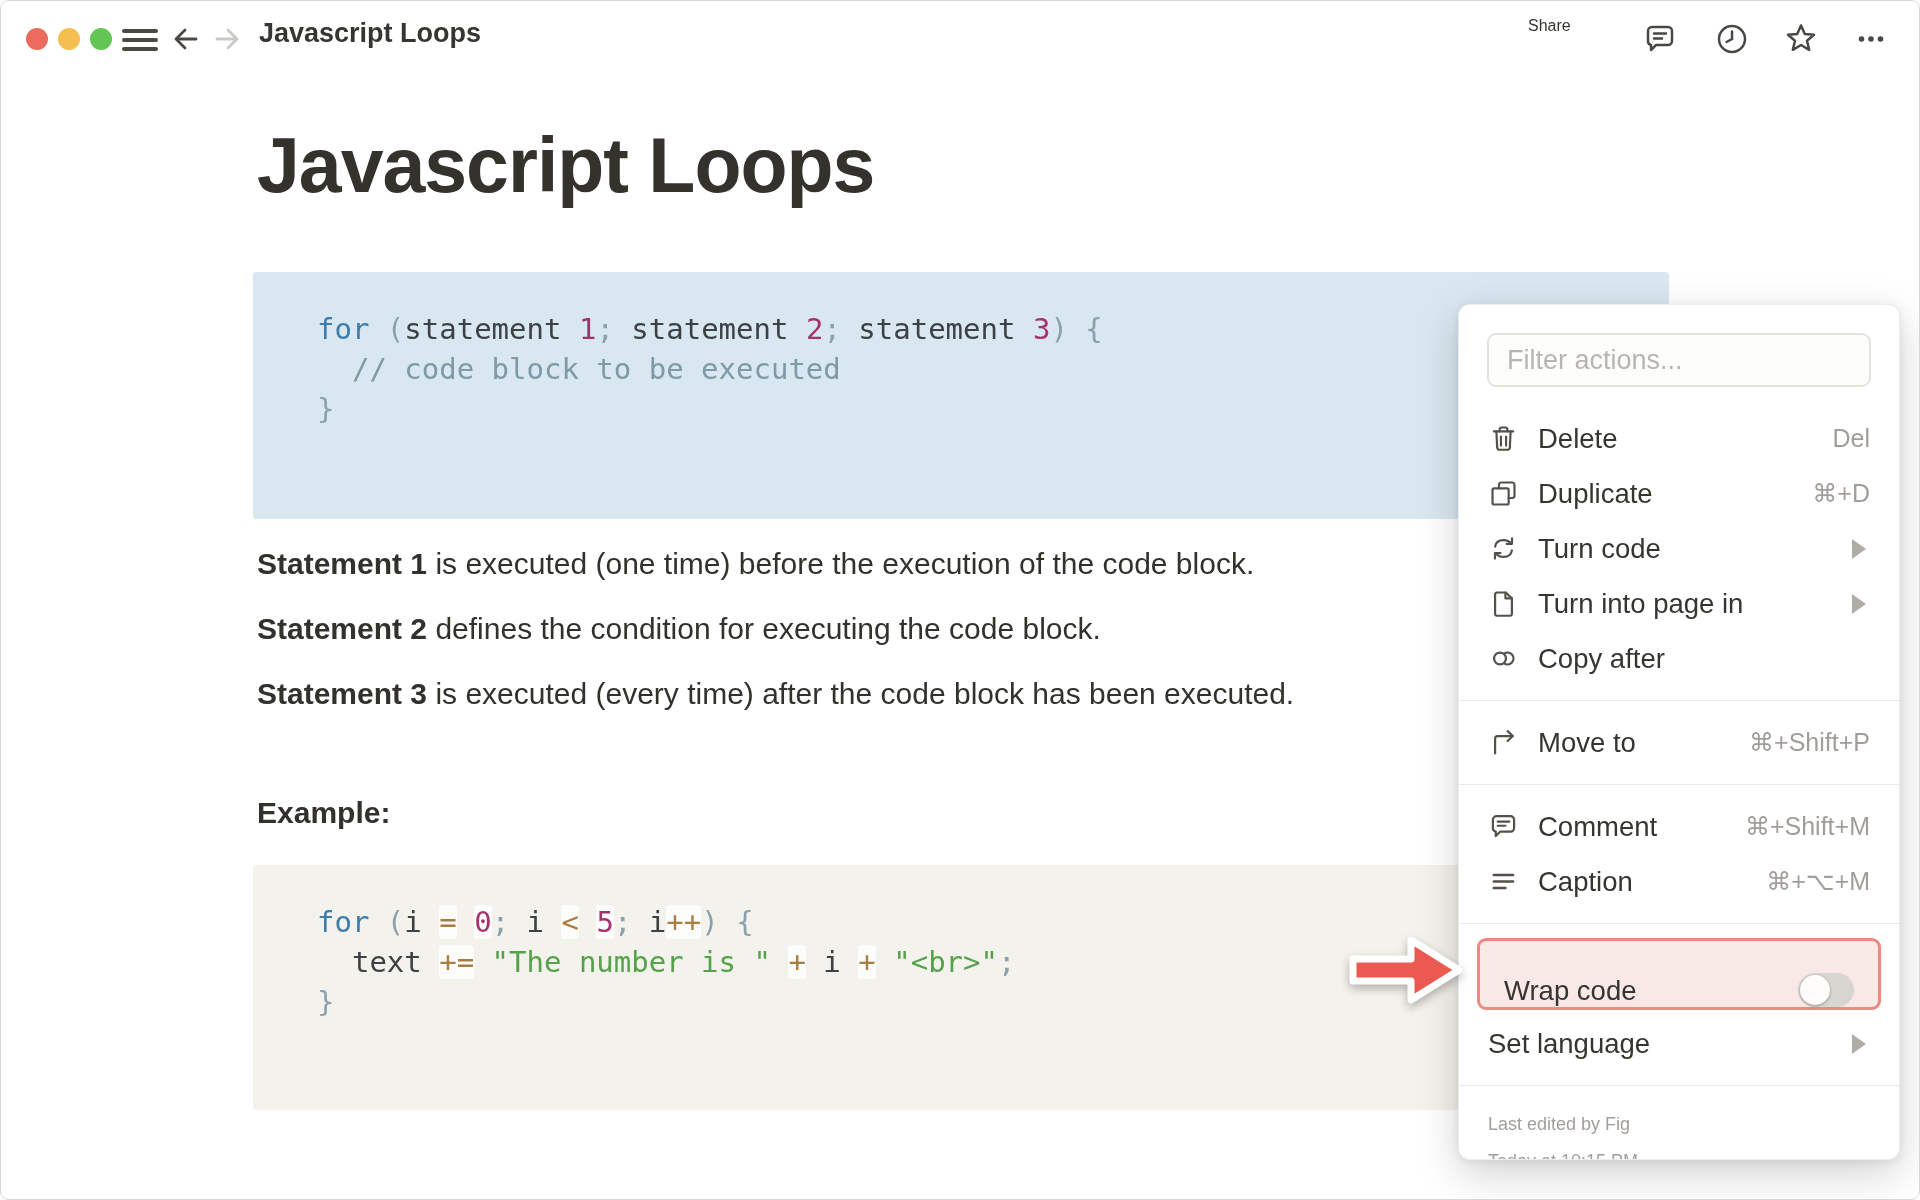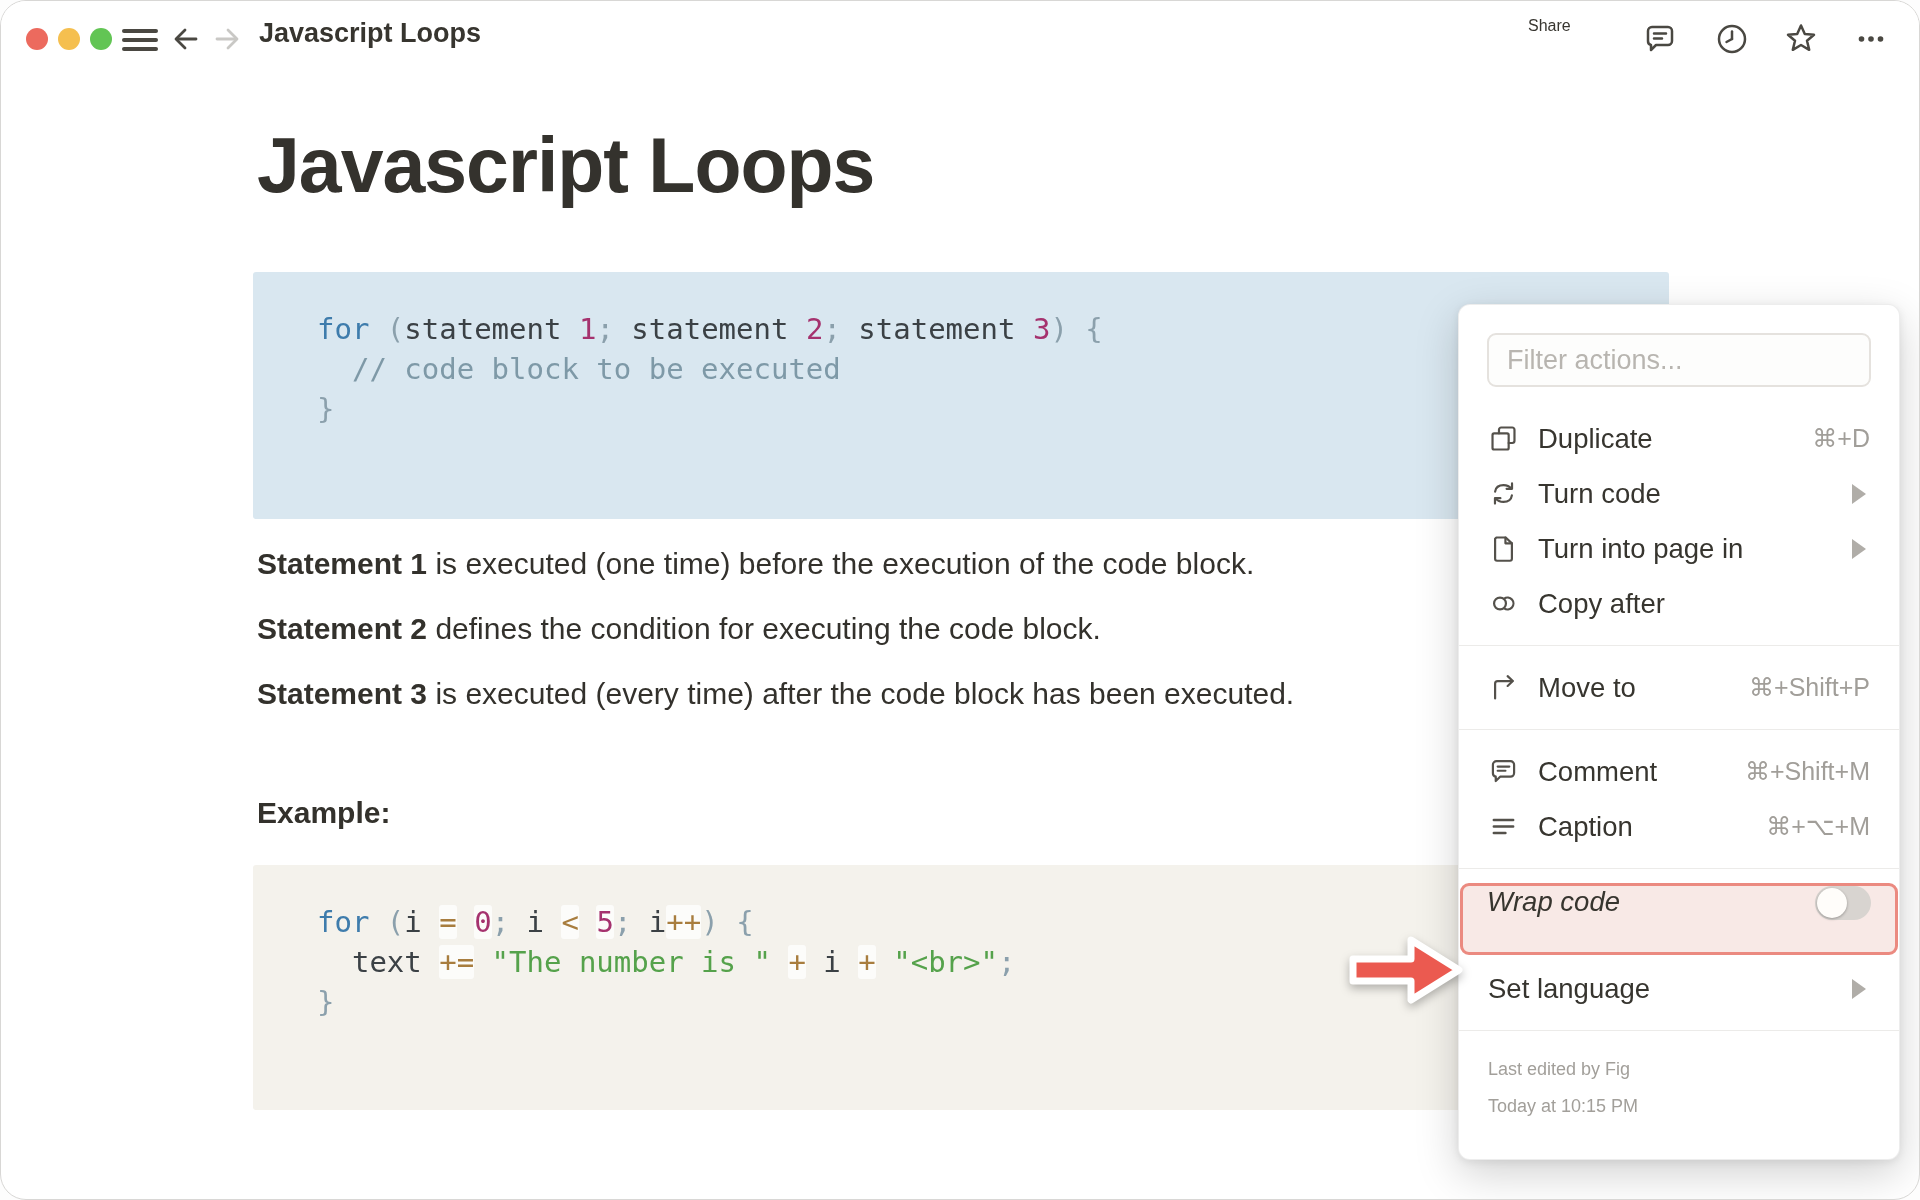--- a/index.html
+++ b/index.html
@@ -4,21 +4,21 @@
 <style>
   html,body{margin:0;padding:0;}
   body{
     width:1920px;height:1200px;overflow:hidden;
     background:#fdfdfd;
     font-family:"Liberation Sans","DejaVu Sans",sans-serif;
     -webkit-font-smoothing:antialiased;
   }
   .window{
     position:absolute;left:0;top:0;width:1918px;height:1198px;
-    background:#ffffff;border:1px solid #d8d7d5;border-radius:26px;
+    background:#ffffff;border:1px solid #d8d7d5;border-radius:9px;
     overflow:hidden;
   }
   
   .topbar{position:absolute;left:0;top:0;width:100%;height:64px;background:#fff;}
   .light{position:absolute;top:27px;width:22px;height:22px;border-radius:50%;}
   .light.red{left:25px;background:#ec6a5e;}
   .light.yellow{left:57px;background:#f5bf4f;}
   .light.green{left:89px;background:#62c554;}
   .hamburger{position:absolute;left:121px;top:28px;width:36px;height:22px;cursor:pointer;background:none;border:none;padding:0;}
   .hamburger i{display:block;position:absolute;left:0;width:36px;height:3.6px;border-radius:2px;background:#4a4842;}
@@ -67,22 +67,22 @@
   .menu-row{
     display:flex;align-items:center;height:55px;padding:0 29px;cursor:pointer;background:none;border:none;width:100%;box-sizing:border-box;text-align:left;font-family:inherit;
   }
   .menu-row .mi{width:31px;height:31px;margin-right:19px;flex:0 0 31px;color:#54514b;}
   .menu-row .mi svg{width:100%;height:100%;display:block;}
   .menu-row .lbl{flex:1;font-size:27.5px;color:#37352f;white-space:nowrap;}
   .menu-row .sc{font-size:25px;color:#a19e99;font-family:"Liberation Sans","DejaVu Sans",sans-serif;}
   .menu-row .sub{width:0;height:0;border-top:10px solid transparent;border-bottom:10px solid transparent;border-left:14px solid #b0ada8;margin-right:4px;}
   .menu-divider{height:1px;background:#ecebe9;margin:14px 0;}
   .wrap-row{
-    margin:0 1px;border:3px solid #eb8a80;background:#f8e9e6;border-radius:9px;
-    height:66px;display:flex;align-items:flex-start;padding:0 24px;box-sizing:content-box;cursor:pointer;font-style:italic;
+    margin:0 18px;border:3px solid #eb8a80;background:#f8e9e6;border-radius:9px;
+    height:66px;display:flex;align-items:flex-end;padding:0 24px;box-sizing:content-box;cursor:pointer;
   }
   .wrap-row .lbl{flex:1;font-size:27.5px;color:#37352f;}
   .toggle{position:relative;width:56px;height:34px;border-radius:17px;background:#d8d4d0;flex:0 0 56px;cursor:pointer;}
   .toggle .knob{position:absolute;left:2px;top:2px;width:30px;height:30px;border-radius:50%;background:#fffdfa;box-shadow:0 1px 3px rgba(0,0,0,.3);}
   .set-lang{margin-top:6px;}
   .menu-footer{padding:6px 29px 0 29px;}
   .menu-footer div{font-size:18px;line-height:37px;color:#a29f9a;}
   
   .red-arrow{position:absolute;left:1344px;top:929px;width:124px;height:80px;filter:drop-shadow(0 4px 5px rgba(0,0,0,.28));}
 </style>
@@ -158,20 +158,32 @@
   <section class="code-block beige">
     <pre><div><span class="tok kw">for </span><span class="tok pu">(</span><span class="tok id">i </span><span class="tok op">=</span><span class="tok id"> </span><span class="tok n2">0</span><span class="tok pu">; </span><span class="tok id">i </span><span class="tok op">&lt;</span><span class="tok id"> </span><span class="tok n2">5</span><span class="tok pu">; </span><span class="tok id">i</span><span class="tok op">++</span><span class="tok pu">) </span><span class="tok pu">{</span></div><div><span class="tok id">  text </span><span class="tok op">+=</span><span class="tok id"> </span><span class="tok st">"The number is "</span><span class="tok id"> </span><span class="tok op">+</span><span class="tok id"> i </span><span class="tok op">+</span><span class="tok id"> </span><span class="tok st">"&lt;br&gt;"</span><span class="tok pu">;</span></div><div><span class="tok pu">}</span></div></pre>
   </section>
 
   <div class="menu">
     <input class="filter" type="text" placeholder="Filter actions..." style="">
     <div>
         <button class="menu-row">
           <span class="mi">
             <svg viewBox="0 0 24 24" fill="none" stroke="currentColor" stroke-width="1.7" stroke-linecap="round" stroke-linejoin="round">
+              <path d="M4.5 6.5h15"></path>
+              <path d="M9 6.5V5a1.5 1.5 0 0 1 1.5-1.5h3A1.5 1.5 0 0 1 15 5v1.5"></path>
+              <path d="M6.5 6.5l.6 12.5a2 2 0 0 0 2 1.7h5.8a2 2 0 0 0 2-1.7l.6-12.5"></path>
+              <path d="M10 10.5v7M14 10.5v7"></path>
+            </svg>
+          </span>
+          <span class="lbl">Delete</span>
+          <span class="sc">Del</span>
+        </button>
+        <button class="menu-row">
+          <span class="mi">
+            <svg viewBox="0 0 24 24" fill="none" stroke="currentColor" stroke-width="1.7" stroke-linecap="round" stroke-linejoin="round">
               <rect x="3.5" y="8" width="12.5" height="12.5" rx="1.2"></rect>
               <path d="M8.5 8V5.2A1.7 1.7 0 0 1 10.2 3.5h8.6a1.7 1.7 0 0 1 1.7 1.7v8.6a1.7 1.7 0 0 1-1.7 1.7H16"></path>
             </svg>
           </span>
           <span class="lbl">Duplicate</span>
           <span class="sc">⌘+D</span>
         </button>
         <button class="menu-row">
           <span class="mi">
             <svg viewBox="0 0 24 24" fill="none" stroke="currentColor" stroke-width="1.7" stroke-linecap="round" stroke-linejoin="round">

